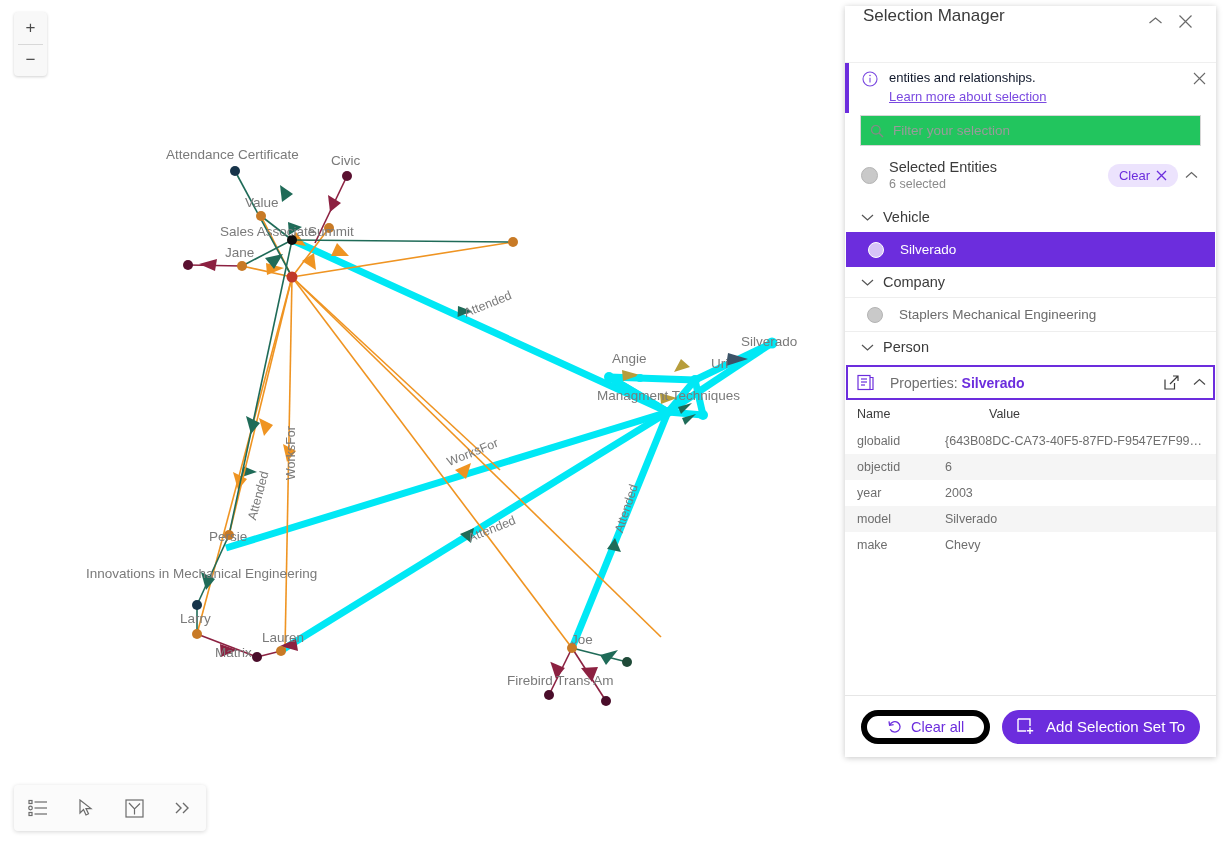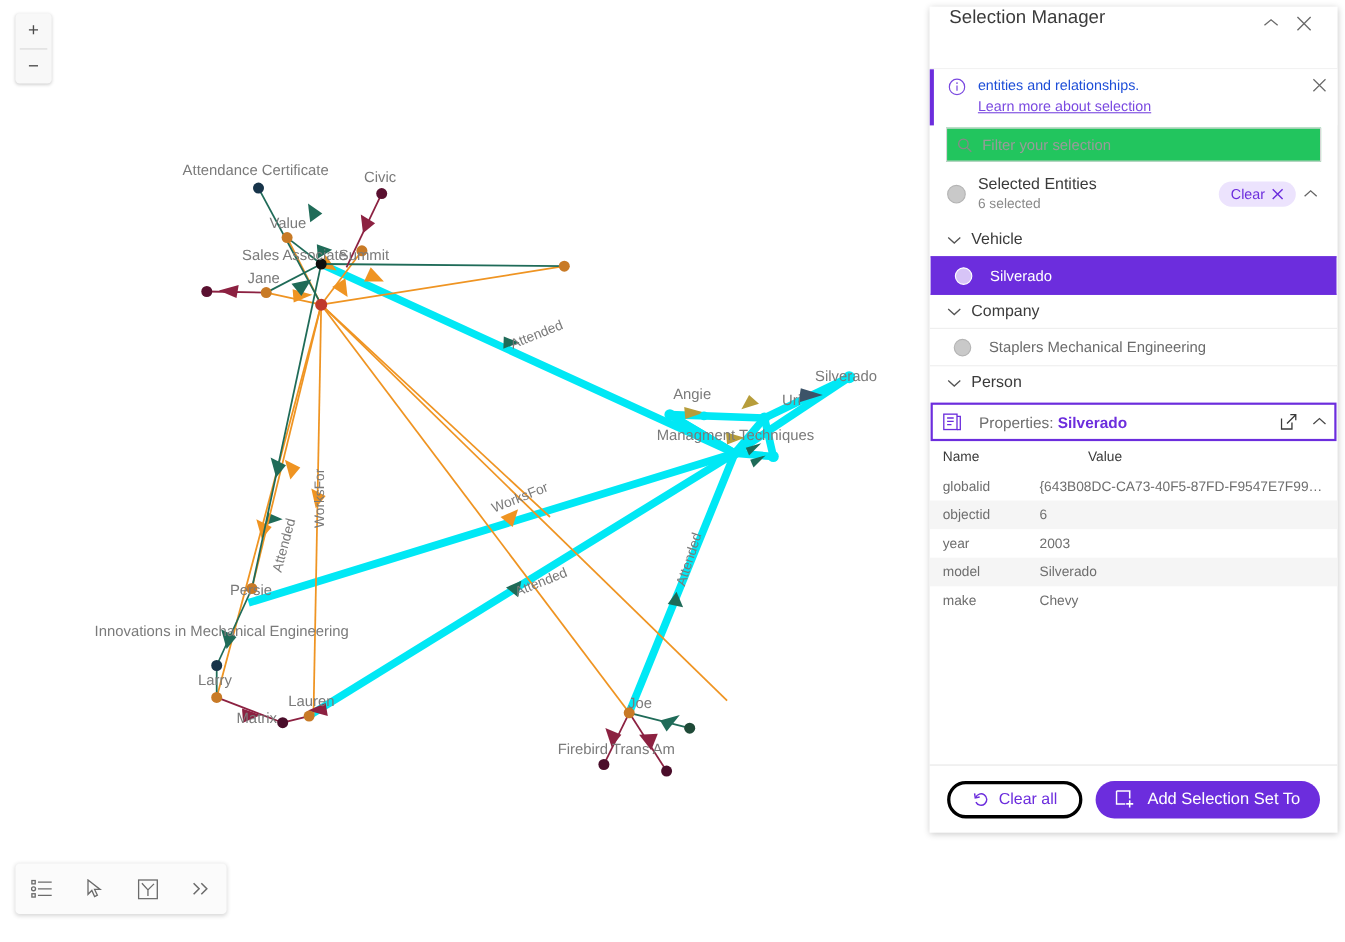--- a/index.html
+++ b/index.html
@@ -81,21 +81,21 @@
     position: relative; flex: none;
     min-height: 46px;
     background: #fff;
     border-left: 4px solid #6c2ddd;
     display: flex; align-items: flex-start;
     padding: 6px 10px 8px 10px;
     margin-bottom: 2px;
   }
   #info-icon { flex: none; width: 22px; margin-top: 2px; display:flex; justify-content:center;}
   #info-text { flex: 1; padding-left: 8px; }
-  #info-line { font-size: 13px; color: #1d4ed8; line-height: 18px; }
+  #info-line { font-size: 13px; color: #0f172a; line-height: 18px; }
   #info-link { font-size: 13px; color: #7a49e0; text-decoration: underline; display:inline-block; margin-top: 2px; cursor:pointer;}
   #info-close { flex: none; color: #6a6a6a; cursor: pointer; padding-top: 2px; }
 
   
   #filter-row { flex: none; padding: 0 15px 0 15px; }
   #filter-box {
     display: flex; align-items: center;
     height: 31px; border: 1px solid #d6d6d6; background: #22c55e;
   }
   #filter-box .f-icon { width: 32px; display:flex; align-items:center; justify-content:center; color:#888; }
@@ -175,21 +175,21 @@
   
   #panel-footer {
     flex: none; height: 62px;
     border-top: 1px solid #e6e6e6;
     display: flex; align-items: center; gap: 12px;
     padding: 0 16px;
   }
   #clear-all-btn {
     display: flex; align-items: center; justify-content: center; gap: 8px;
     height: 34px; padding: 0 20px;
-    border: 3px solid #000000; border-radius: 17px;
+    border: 6px solid #000000; border-radius: 17px;
     color: #6c2ddd; background: #fff; font-size: 14.5px; cursor: pointer;
     font-family: "Liberation Sans", sans-serif;
   }
   #add-selection-btn {
     flex: 1; display: flex; align-items: center; justify-content: center; gap: 11px;
     height: 34px; border: none; border-radius: 17px;
     background: #6c2ddd; color: #fff; font-size: 15px; cursor: pointer;
     font-family: "Liberation Sans", sans-serif;
   }
 </style>

